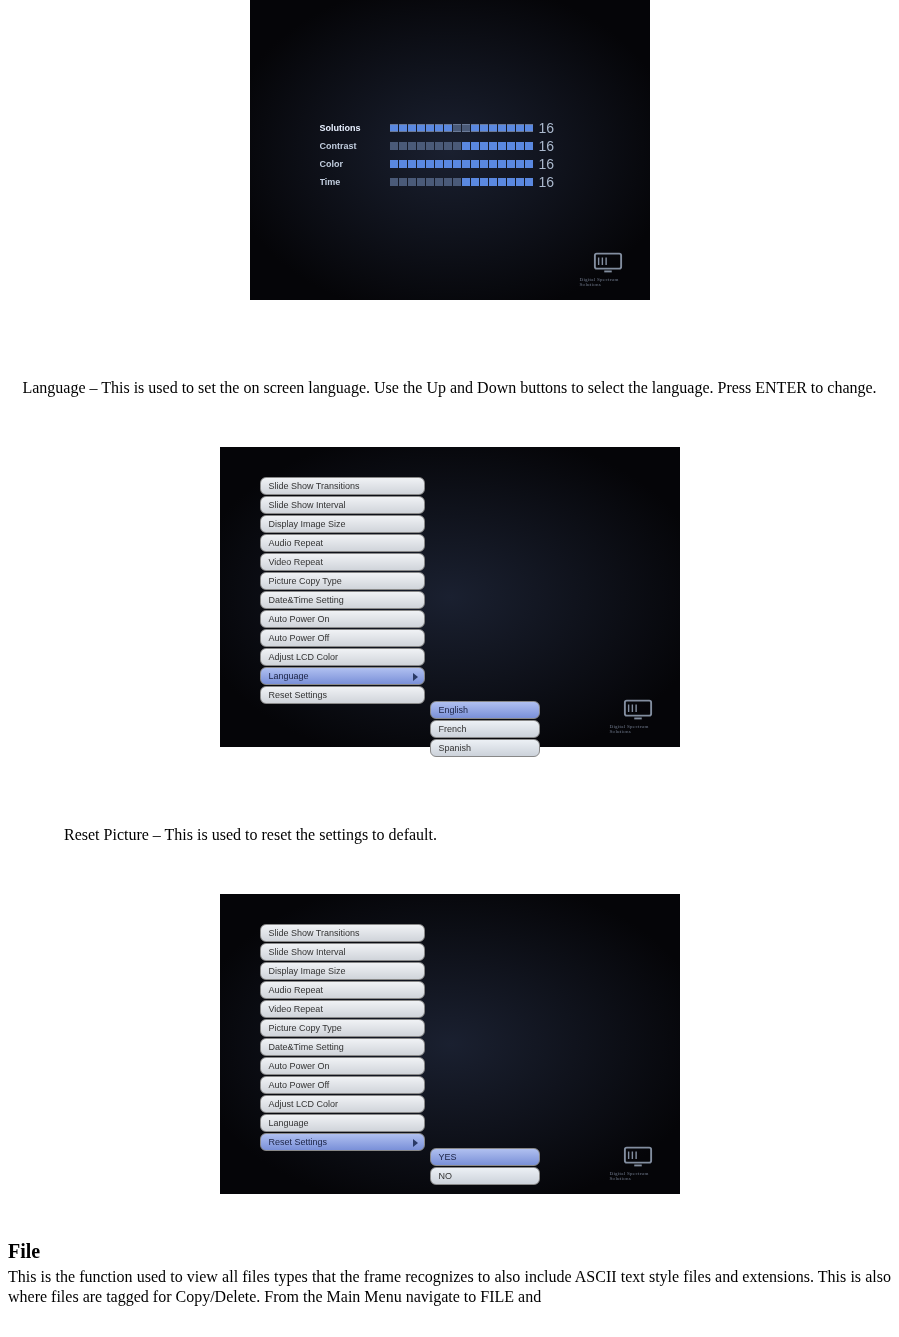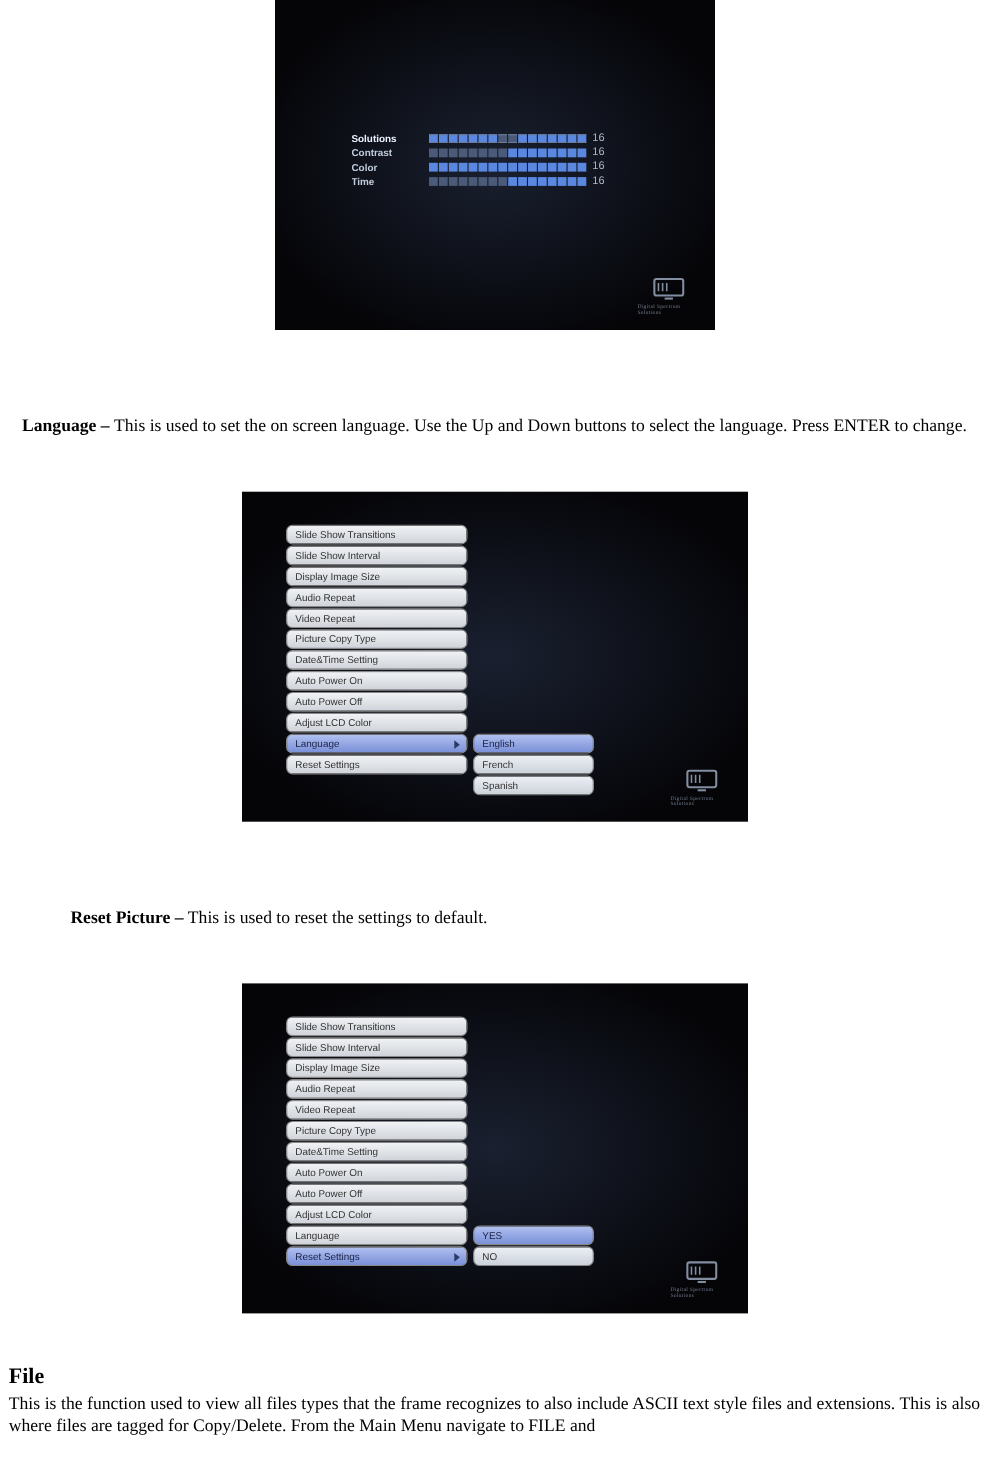--- a/index.html
+++ b/index.html
@@ -93,21 +93,21 @@
       background: #4a5a78;
     }
     .seg.on {
       background: #5a88e0;
     }
     .slider-row.active .seg {
       border-top: 1px solid #6a7a98;
       border-bottom: 1px solid #6a7a98;
     }
     .slider-val {
-      font-size: 10px;
+      font-size: 14px;
       color: #aab8cc;
       width: 14px;
       text-align: left;
     }
 
     
     .menu-panel {
       position: absolute;
       top: 30px;
       left: 40px;
@@ -158,33 +158,34 @@
       height: 18px;
       line-height: 16px;
       margin-bottom: 1px;
       padding: 0 8px;
       font-size: 9px;
       color: #333;
     }
     .submenu-item.sel {
       background: linear-gradient(#b0c0f0, #7a90d8);
       color: #1a2244;
+      margin-top: 34px;
     }
 
     .section-text {
       margin: 32px 0 8px;
       text-align: center;
       line-height: 1.3;
     }
     .section-text.left {
       text-align: left;
       padding-left: 56px;
     }
     .bold {
-      font-weight: bold;
+      font-weight: normal;
     }
     .heading {
       font-weight: bold;
       font-size: 20px;
       margin-top: 16px;
       margin-bottom: 4px;
     }
     .body-text {
       text-align: justify;
       line-height: 1.3;

